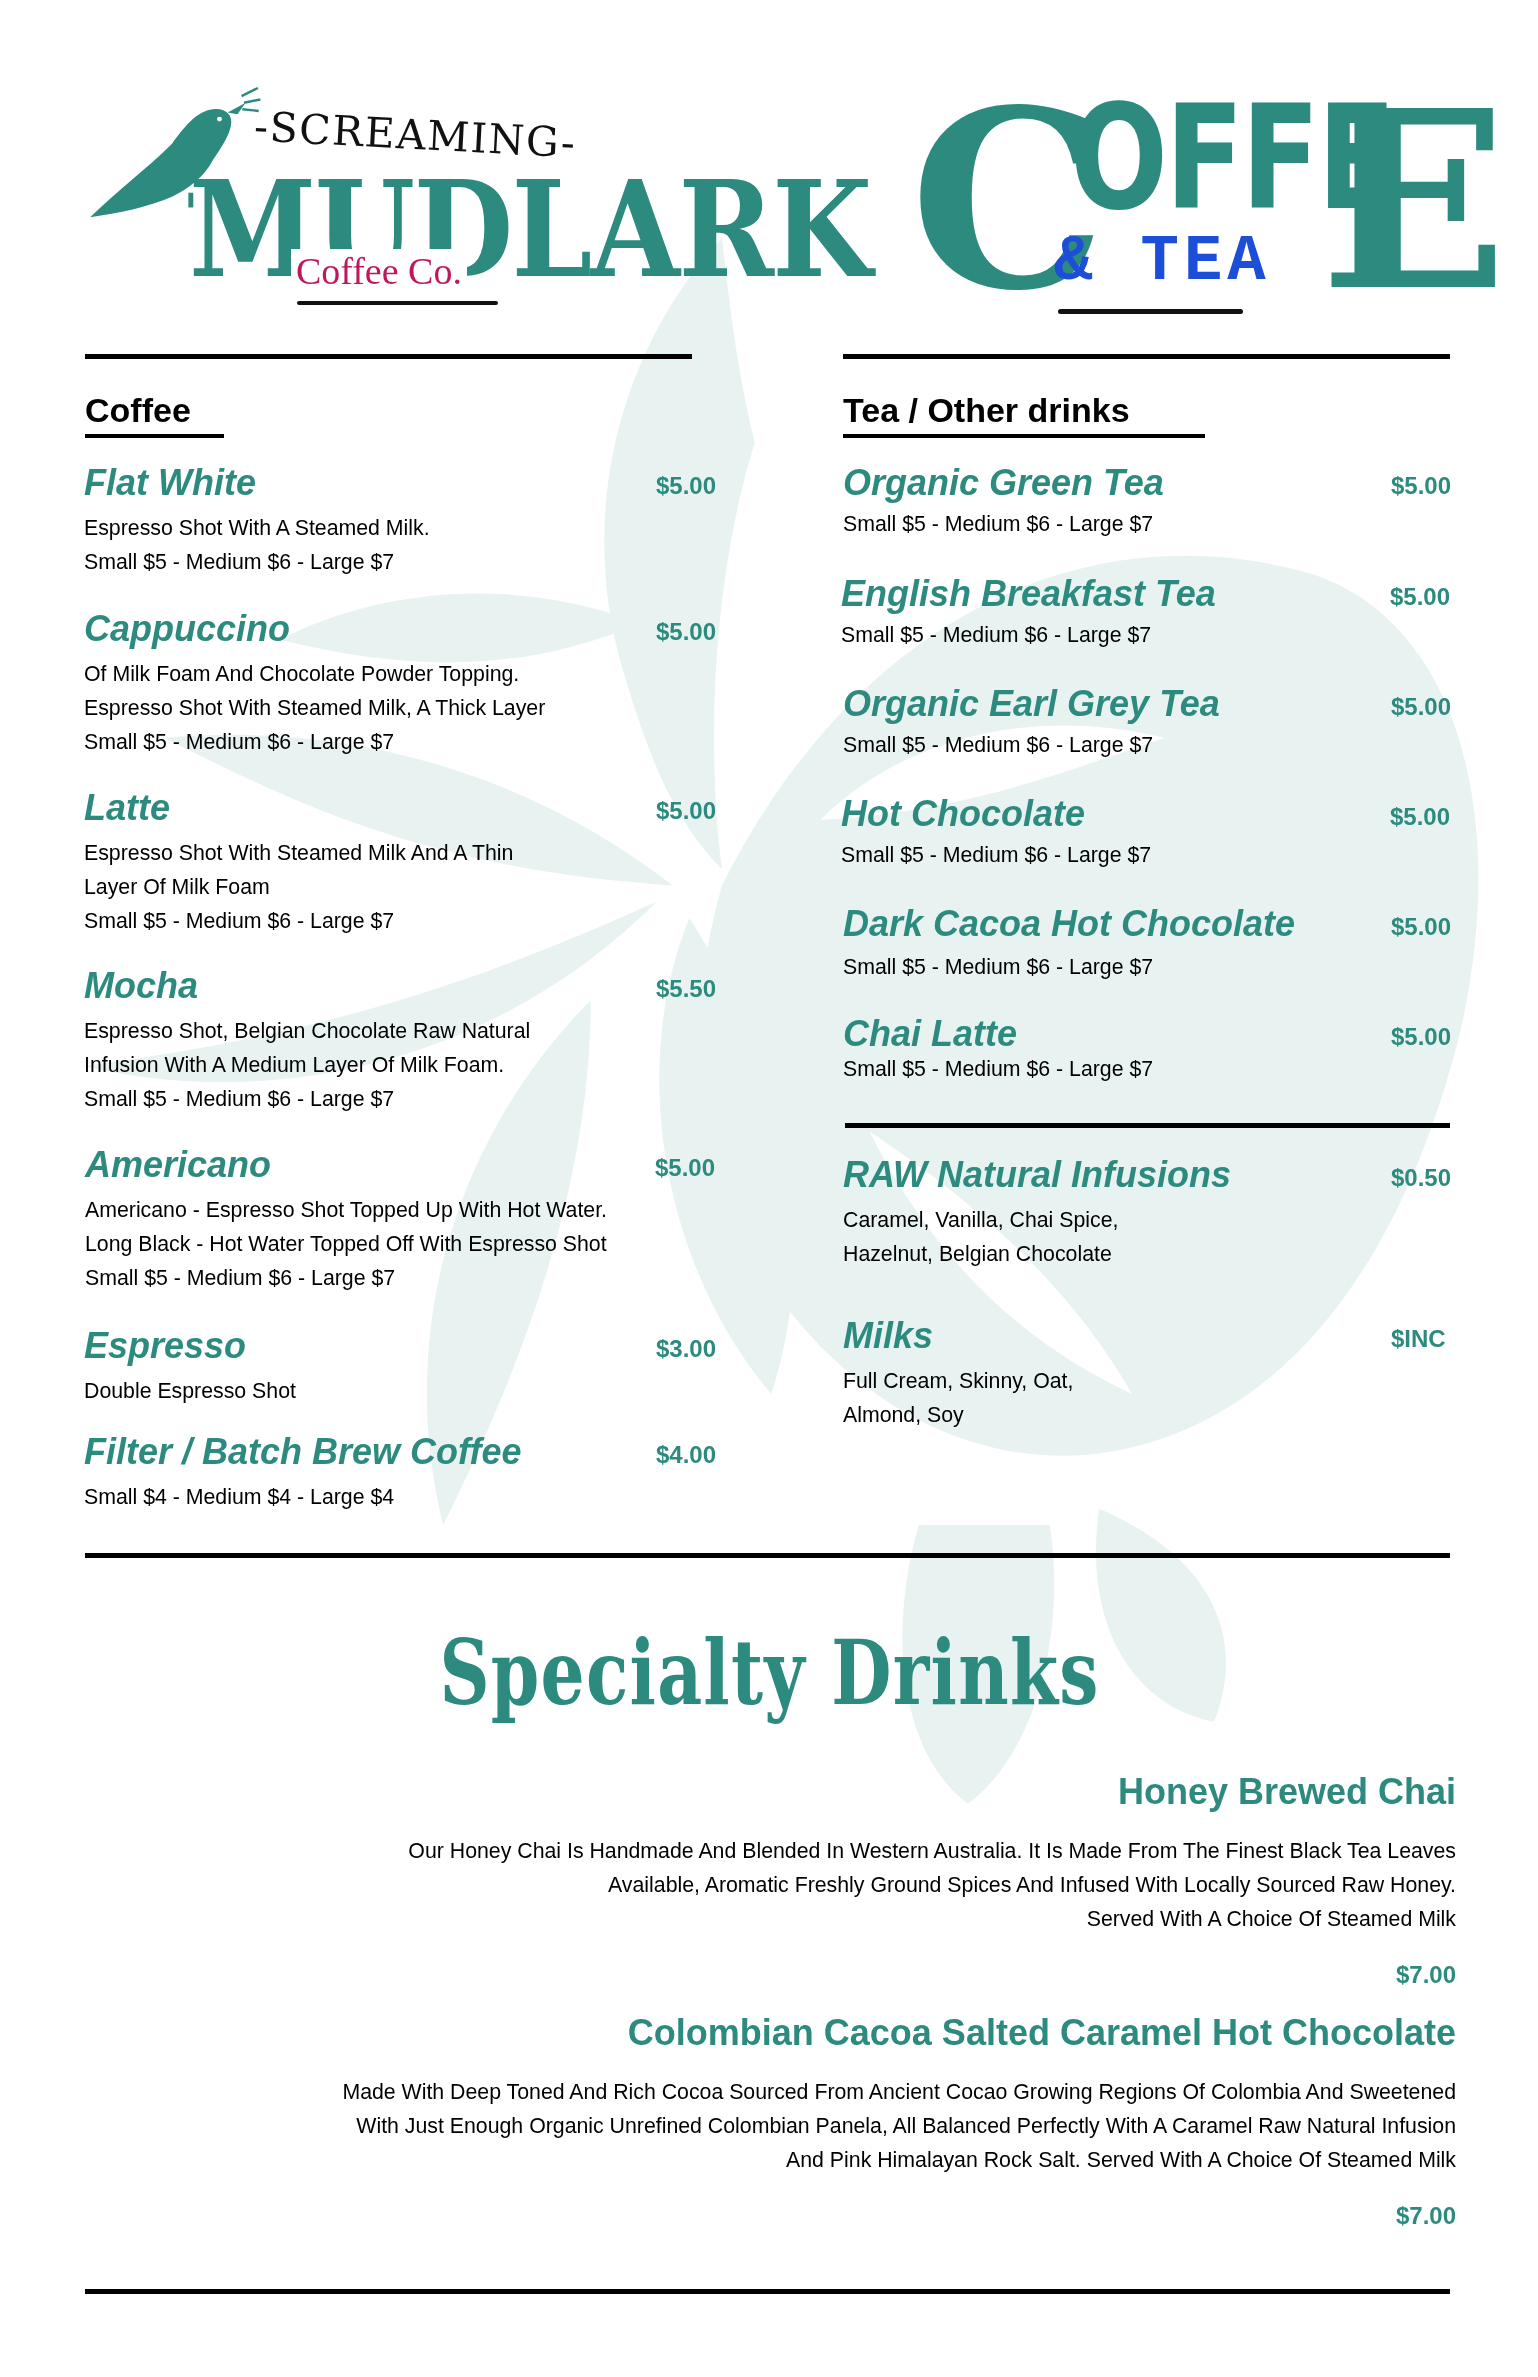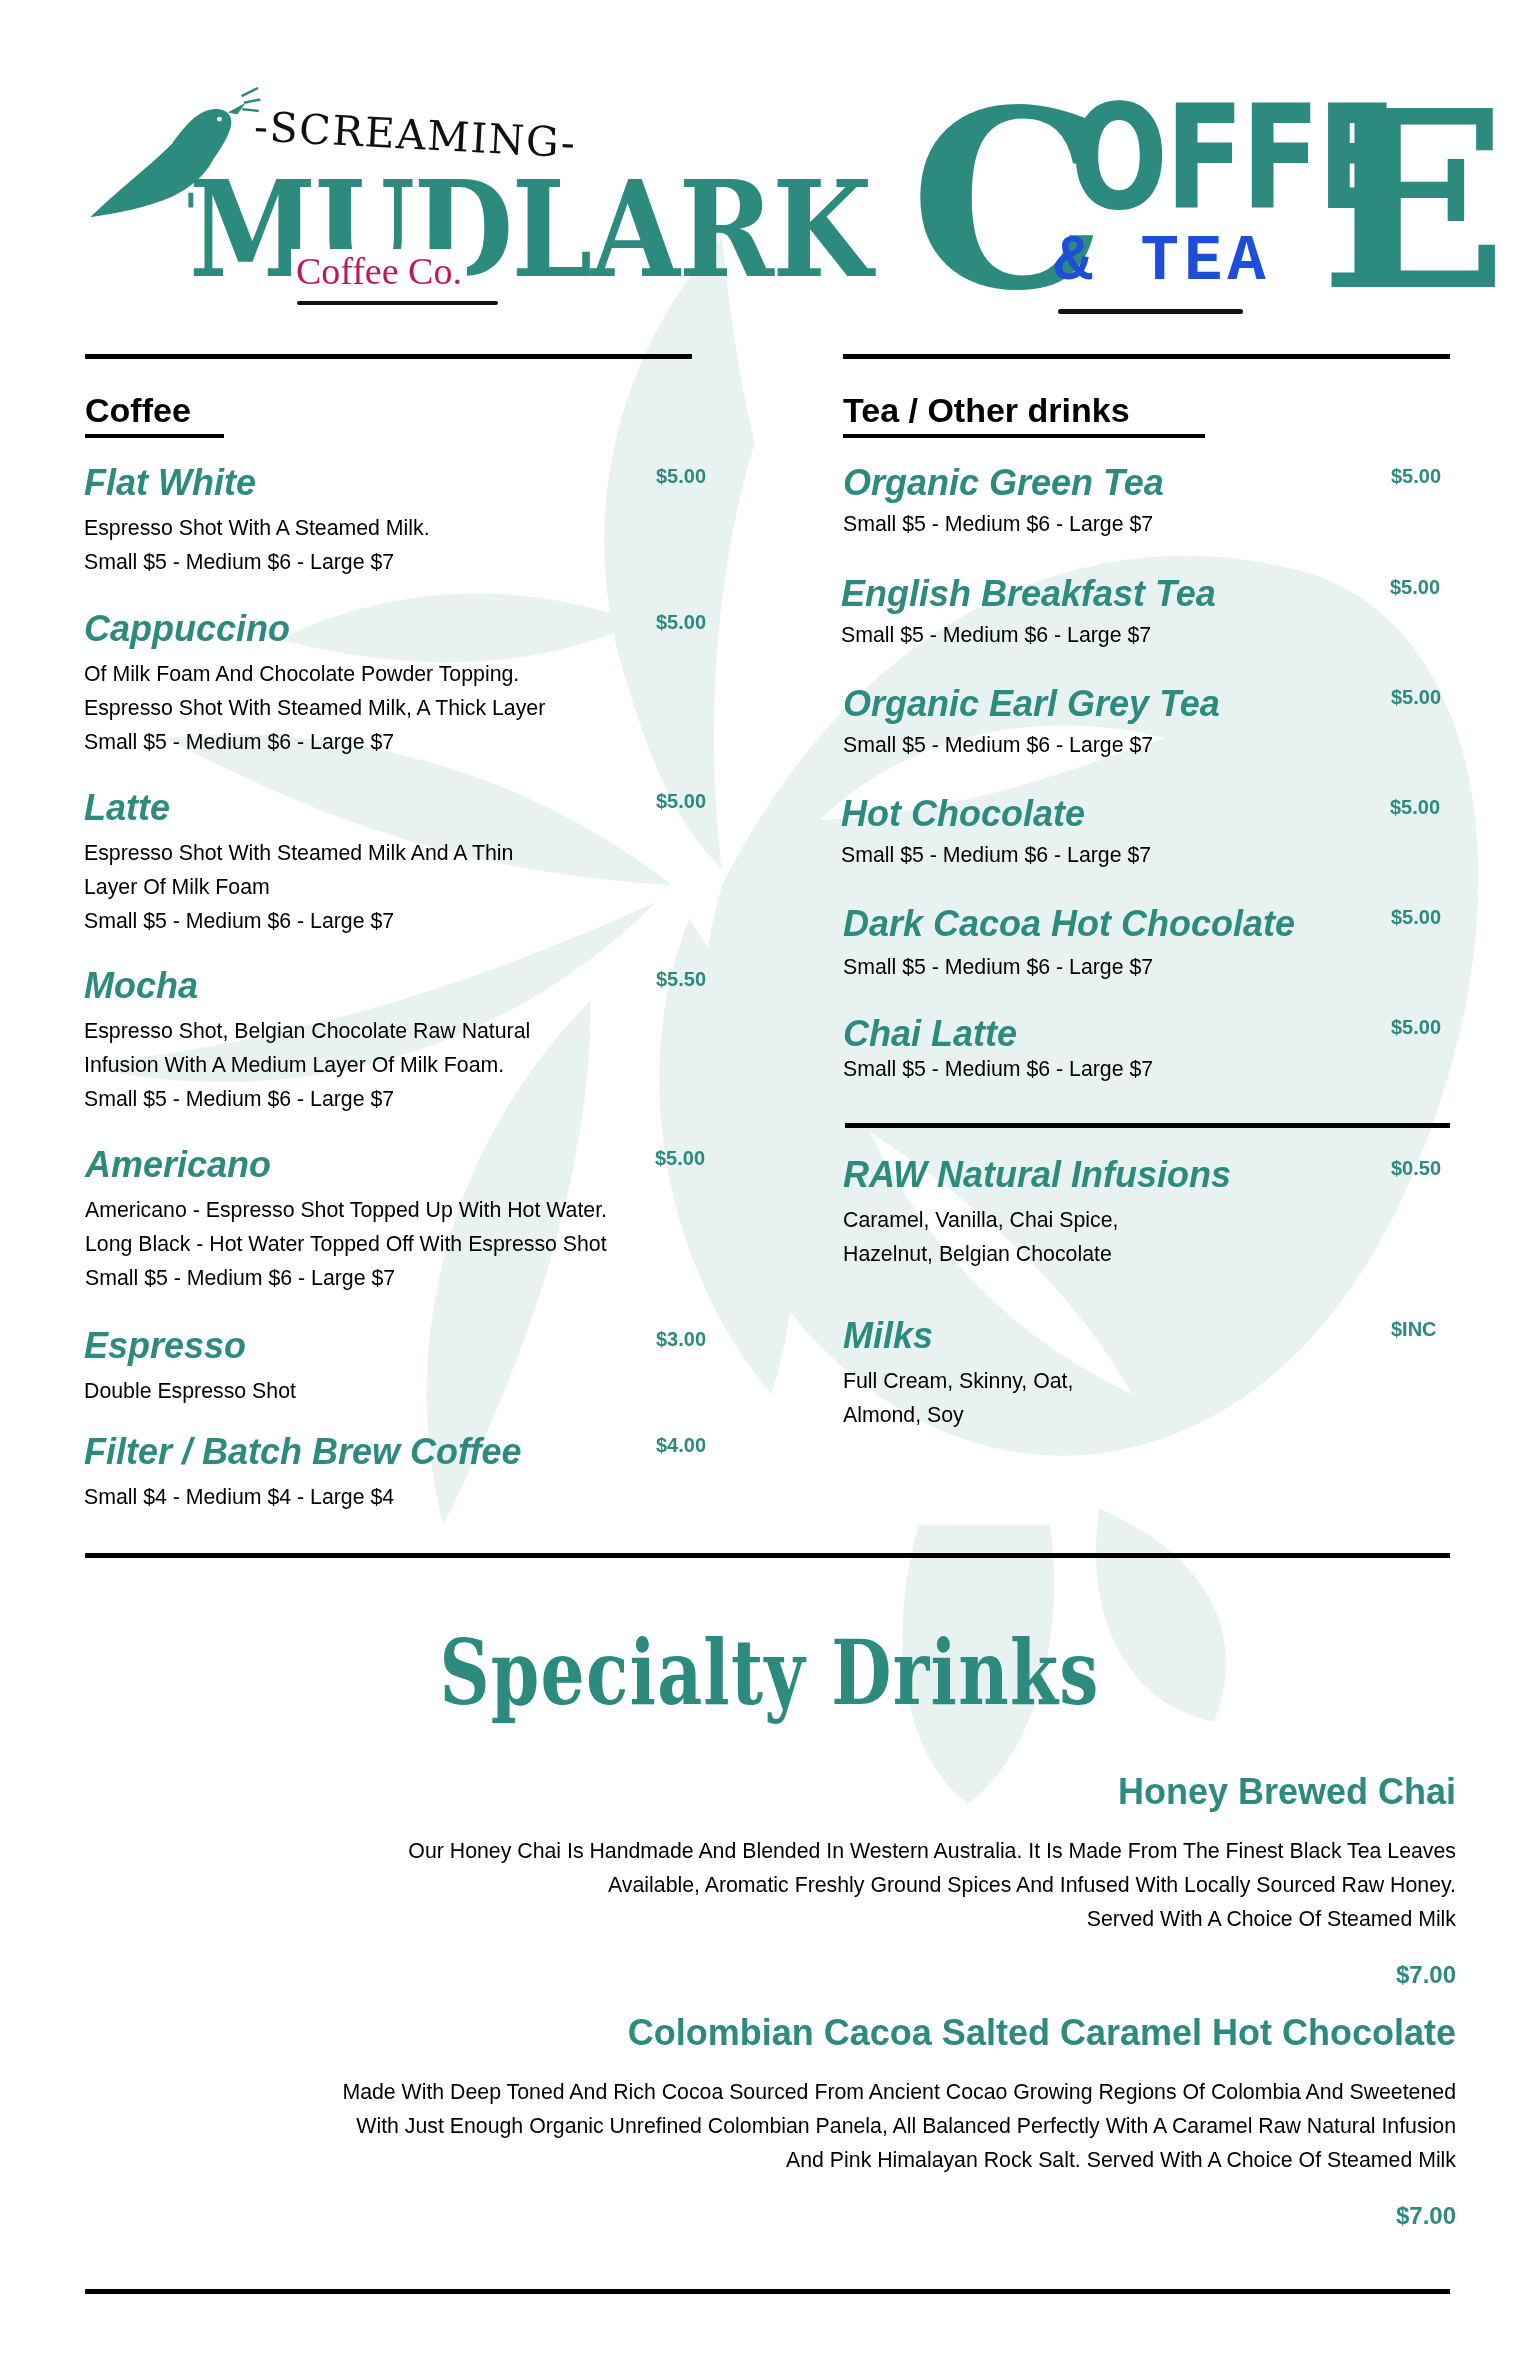--- a/index.html
+++ b/index.html
@@ -57,21 +57,21 @@
   .rule { position: absolute; height: 4.9px; background: #000; z-index: 1; }
 
   .section-head {
     position: absolute; z-index: 1;
     font-weight: bold; font-size: 34px; color: #000000; line-height: 41px;
   }
   .section-head .ul { position: absolute; left: 0; bottom: -6.6px; height: 3.3px; background: #000; }
 
   .item { position: absolute; z-index: 1; }
   .item .name { font-weight: bold; font-size: 36px; line-height: 43px; color: #2c8a7e; white-space: nowrap; font-style: italic; }
-  .item .price { position: absolute; top: 4px; font-weight: bold; font-size: 20px; color: #2c8a7e; }
+  .item .price { position: absolute; top: 11px; font-weight: bold; font-size: 24px; color: #2c8a7e; }
   .item .desc { font-size: 21.3px; line-height: 34px; color: #000; margin-top: 6.6px; }
 
   .col-left .item .price { left: 572px; }
   .col-right .item .price { left: 550px; }
 
   .specialty-title {
     position: absolute; left: 0; width: 1539px; top: 1620px; text-align: center; z-index: 1;
     font-family: "DejaVu Serif", serif; font-weight: bold; font-size: 89px; color: #2c8a7e;
     letter-spacing: 1.6px; transform: scaleX(0.78); transform-origin: center;
   }

